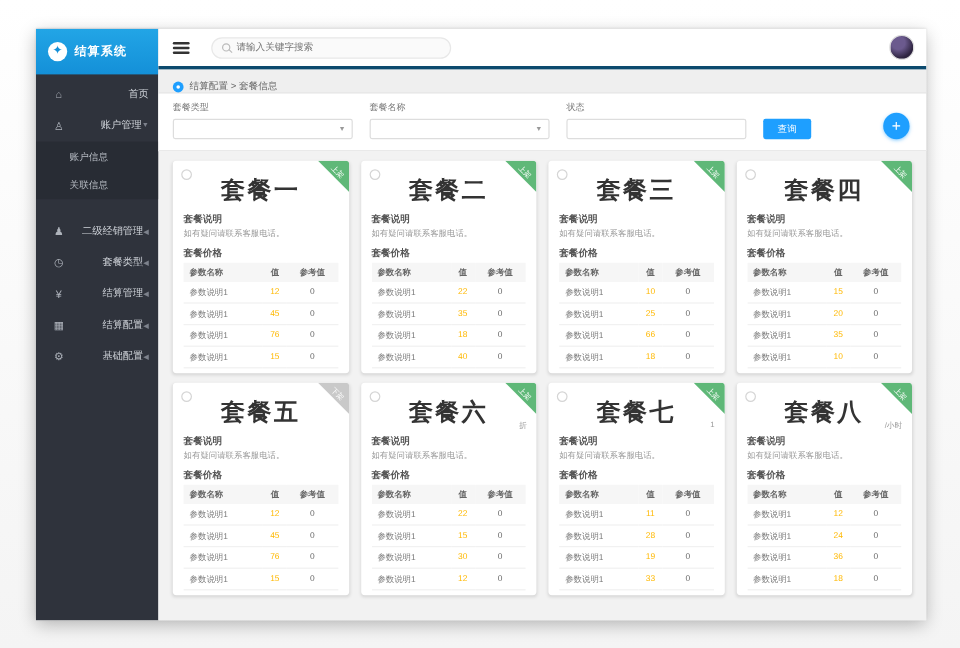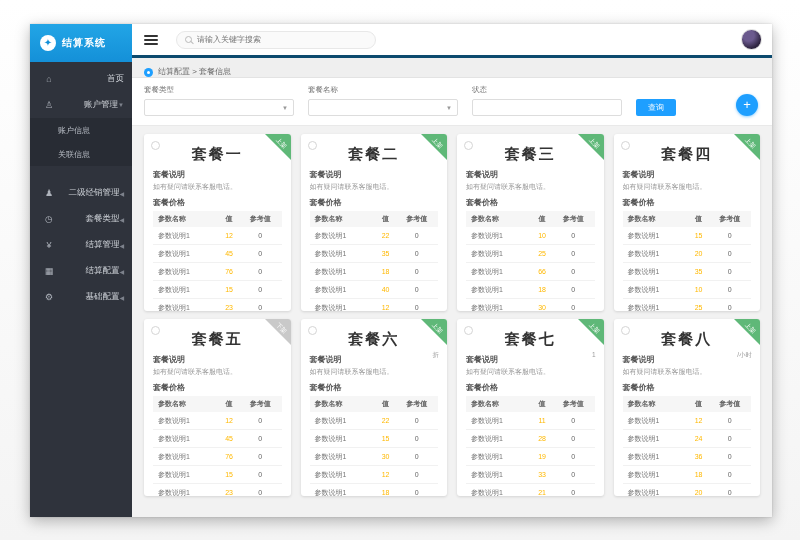--- a/index.html
+++ b/index.html
@@ -108,21 +108,21 @@
   }
   .card-select {
     position:absolute; left:7px; top:7px; width:9px; height:9px; border-radius:50%;
     border:1px solid #d5d5d5; cursor:pointer;
   }
   .ribbon-tri { position:absolute; top:0; right:0; width:0; height:0;
     border-top:26px solid #5FB878; border-left:26px solid transparent; }
   .ribbon-tri.gray { border-top-color:#c9c9c9; }
   .ribbon-text { position:absolute; top:5px; right:0; transform:rotate(45deg);
     color:#fff; font-size:6px; width:20px; text-align:center; }
-  .card-title { text-align:center; font-size:15px; font-weight:bold; color:#333;
+  .card-title { text-align:center; font-size:20px; font-weight:bold; color:#333;
     letter-spacing:2px; margin-top:4px; }
   .card-note { position:absolute; right:8px; top:32px; font-size:6.5px; color:#999; }
   .sec-label { margin:5px 9px 0; font-size:8px; font-weight:bold; color:#555; }
   .card-desc { margin:2px 9px 0; font-size:7px; color:#999; white-space:nowrap; overflow:hidden; }
   .ptable { width:calc(100% - 18px); margin:3px 9px 0; border-collapse:collapse; font-size:7px; }
   .ptable th { background:#f6f6f6; color:#666; font-weight:bold; padding:3px 2px; }
   .ptable th:first-child { text-align:left; padding-left:5px; }
   .ptable td { padding:3.5px 2px; border-bottom:1px solid #f1f1f1; text-align:center; color:#666; }
   .ptable td.pname { text-align:left; padding-left:5px; color:#777; }
   .ptable td.pval { color:#FFB800; }

